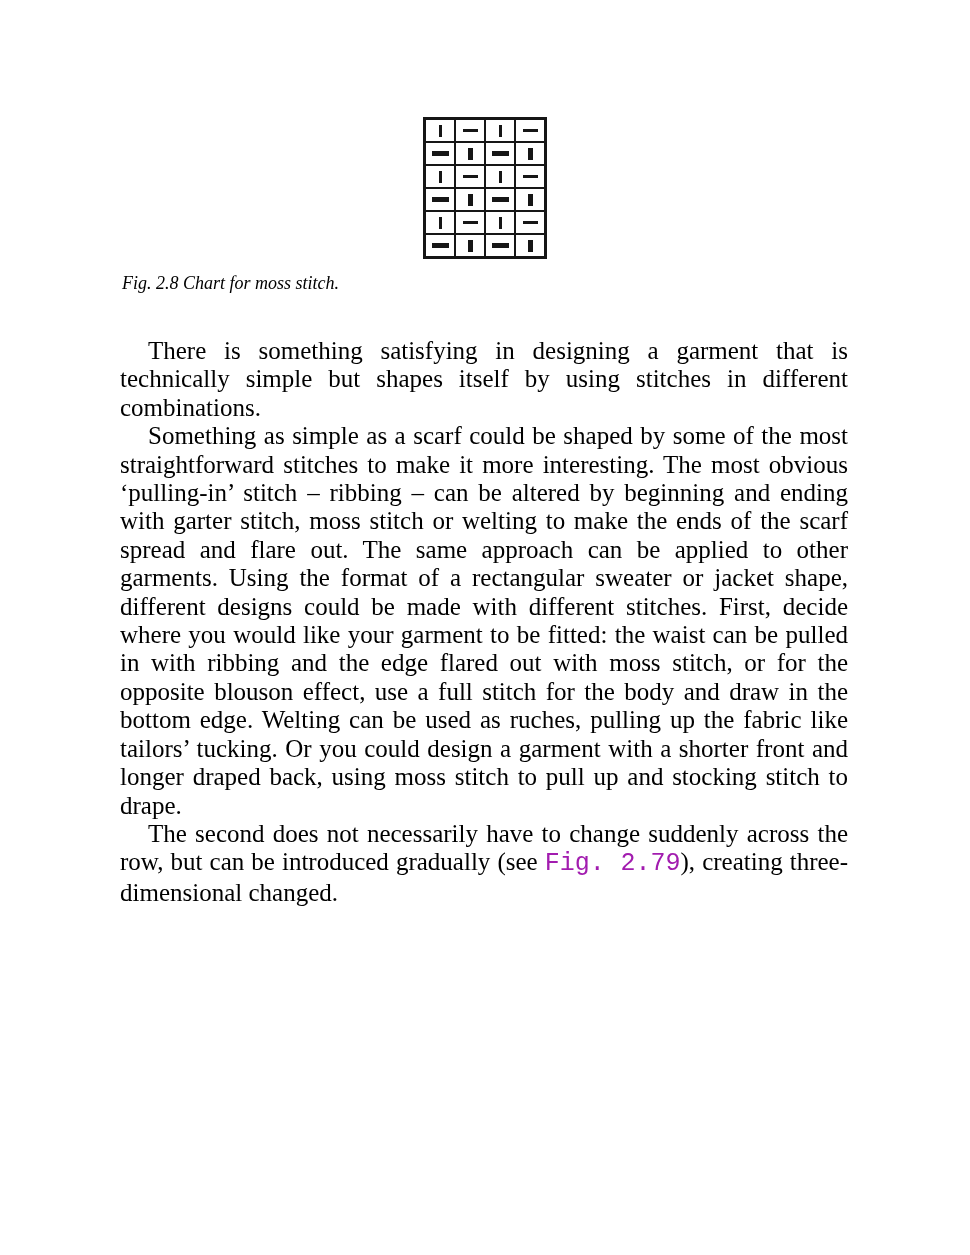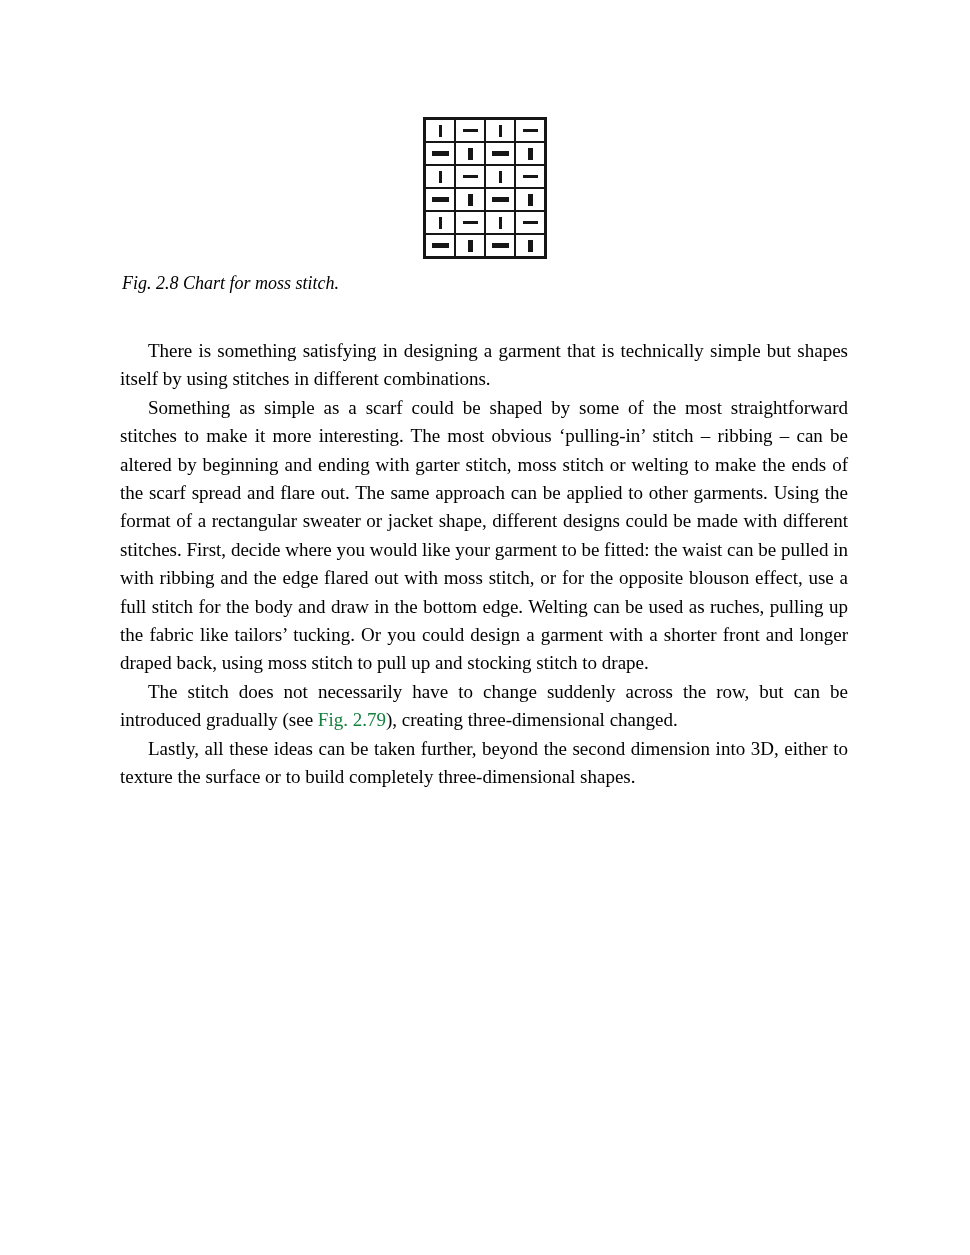--- a/index.html
+++ b/index.html
@@ -41,21 +41,21 @@
     margin: 14px 0 0 122px;
     font-style: italic;
     font-size: 18px;
     line-height: 20px;
   }
 
   
   .body-text {
     width: 728px;
     margin: 44px 0 0 120px;
-    font-size: 19px;
+    font-size: 25px;
     line-height: 28.4px;
     text-align: justify;
   }
   .body-text p { margin: 0; text-indent: 28px; }
   .fig-link { color: #0000cc; text-decoration: none; cursor: pointer; }
 </style>
 </head>
 <body style="background: rgb(255, 255, 255); color: rgb(0, 0, 0);">
 
 <div class="page">
@@ -136,17 +136,16 @@
             <span class="sym vbar" style="background: rgb(22, 22, 22);"></span>
           </div>
         </div>
     </div>
     <div class="caption">Fig. 2.8 Chart for moss stitch.</div>
   </div>
 
   <div class="body-text">
     <p>There is something satisfying in designing a garment that is technically simple but shapes itself by using stitches in different combinations.</p>
     <p>Something as simple as a scarf could be shaped by some of the most straightforward stitches to make it more interesting. The most obvious ‘pulling-in’ stitch – ribbing – can be altered by beginning and ending with garter stitch, moss stitch or welting to make the ends of the scarf spread and flare out. The same approach can be applied to other garments. Using the format of a rectangular sweater or jacket shape, different designs could be made with different stitches. First, decide where you would like your garment to be fitted: the waist can be pulled in with ribbing and the edge flared out with moss stitch, or for the opposite blouson effect, use a full stitch for the body and draw in the bottom edge. Welting can be used as ruches, pulling up the fabric like tailors’ tucking. Or you could design a garment with a shorter front and longer draped back, using moss stitch to pull up and stocking stitch to drape.</p>
-    <p><span>The stitch does not necessarily have to change suddenly across the row, but can be introduced gradually (see </span><a class="fig-link" style="color: #15803d;">Fig. 2.79</a><span>), creating three-dimensional changed.</span></p>
-    <p>Lastly, all these ideas can be taken further, beyond the second dimension into 3D, either to texture the surface or to build completely three-dimensional shapes.</p>
+    <p><span>The second does not necessarily have to change suddenly across the row, but can be introduced gradually (see </span><a class="fig-link" style="color: #a21caf; font-family: Liberation Mono, monospace;">Fig. 2.79</a><span>), creating three-dimensional changed.</span></p>
   </div>
 
 </div>
 
 </body></html>

